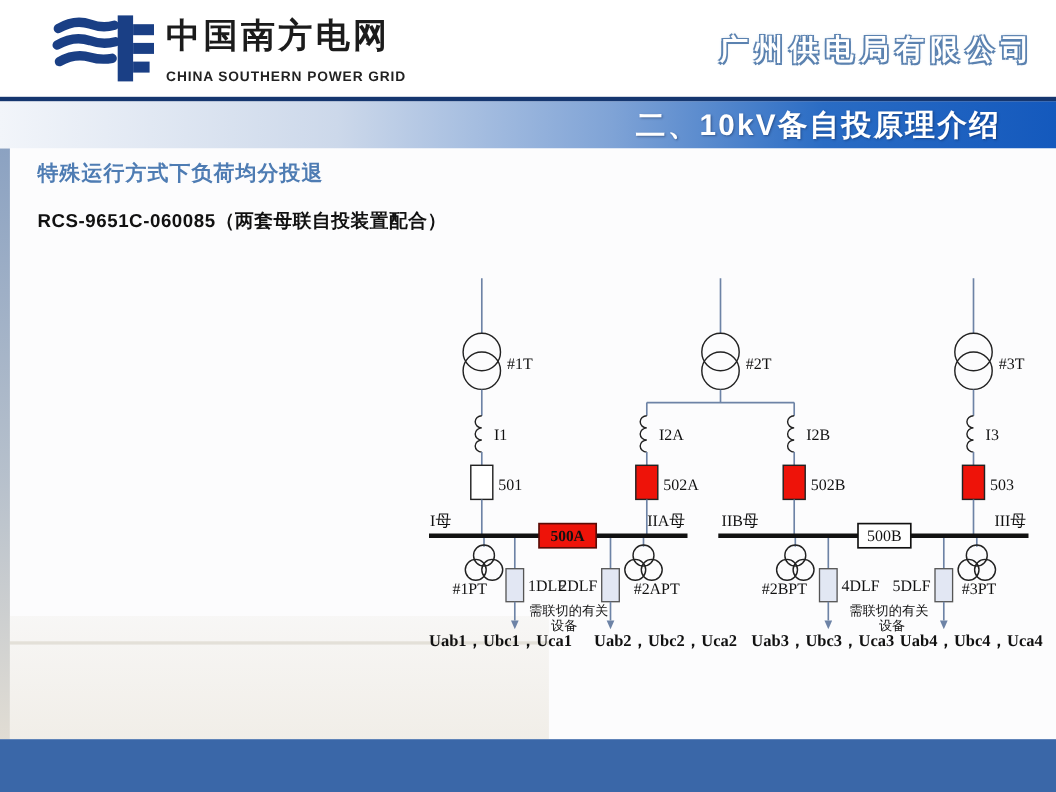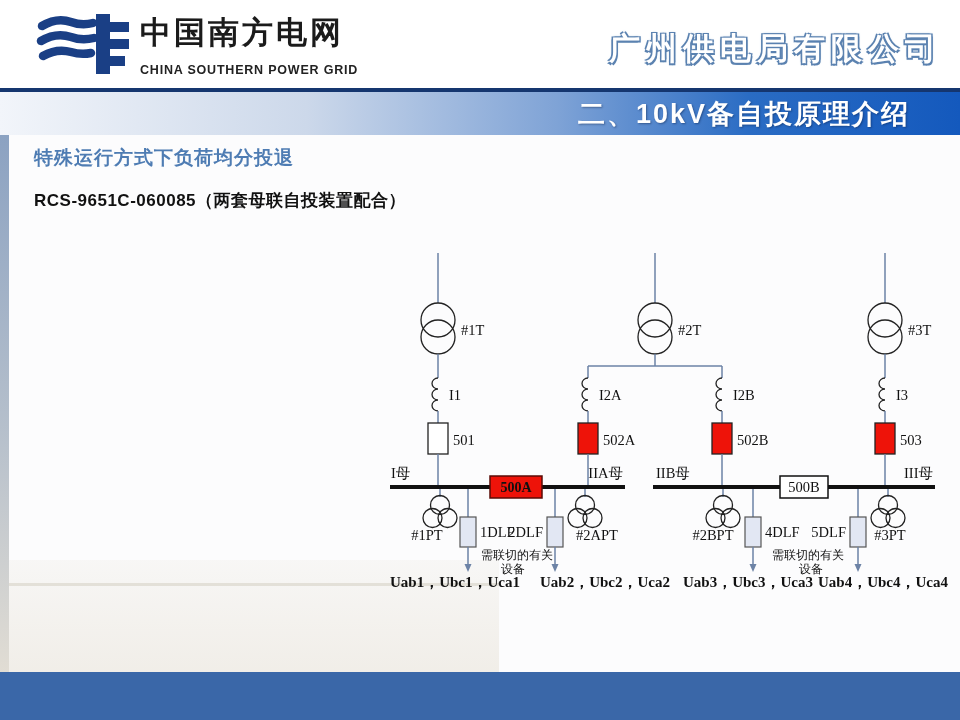--- a/index.html
+++ b/index.html
@@ -1,26 +1,26 @@
 <!DOCTYPE html>
 <html><head>
 <meta charset="utf-8">
 <style>
   html,body{margin:0;padding:0;background:#888;}
   .slide{position:relative;width:960px;height:720px;background:#fff;overflow:hidden;
          font-family:"Liberation Sans",sans-serif;margin:0 auto;}
 
   
   .header{position:absolute;left:0;top:0;width:960px;height:88px;background:#fff;}
-  .logo{position:absolute;left:36px;top:10px;display:flex;align-items:center;}
+  .logo{position:absolute;left:47px;top:10px;display:flex;align-items:center;}
   .logo-mark{width:96px;height:66px;}
   .logo-text{margin-left:8px;padding-top:6px;}
   .logo-cn{font-size:31px;font-weight:bold;color:#1b1b1b;letter-spacing:3px;line-height:34px;}
   .logo-en{font-size:12.5px;font-weight:bold;color:#222;letter-spacing:.8px;margin-top:13px;}
-  .company{position:absolute;right:18px;top:28px;font-size:31px;font-weight:bold;letter-spacing:6px;
+  .company{position:absolute;right:18px;top:28px;font-size:26px;font-weight:bold;letter-spacing:6px;
            color:#fff;text-shadow:-1px -1px 0 #56140px;
            text-shadow:-1.5px -1.5px 0 #5b82b0,1.5px -1.5px 0 #5b82b0,-1.5px 1.5px 0 #5b82b0,
                         1.5px 1.5px 0 #5b82b0,0 0 3px #7fa0c6;}
 
   
   .banner{position:absolute;left:0;top:88px;width:960px;height:47px;
           background:linear-gradient(90deg,#f2f5fa 0%,#ccd8ea 32%,#7fa3d6 58%,#2a6cc4 78%,#1459bd 100%);
           border-top:4px solid #15366f;box-sizing:border-box;}
   .banner-title{position:absolute;right:50px;top:4px;font-size:27px;font-weight:bold;color:#fff;
                 letter-spacing:2px;text-shadow:1px 1px 2px rgba(10,30,70,.45);}

